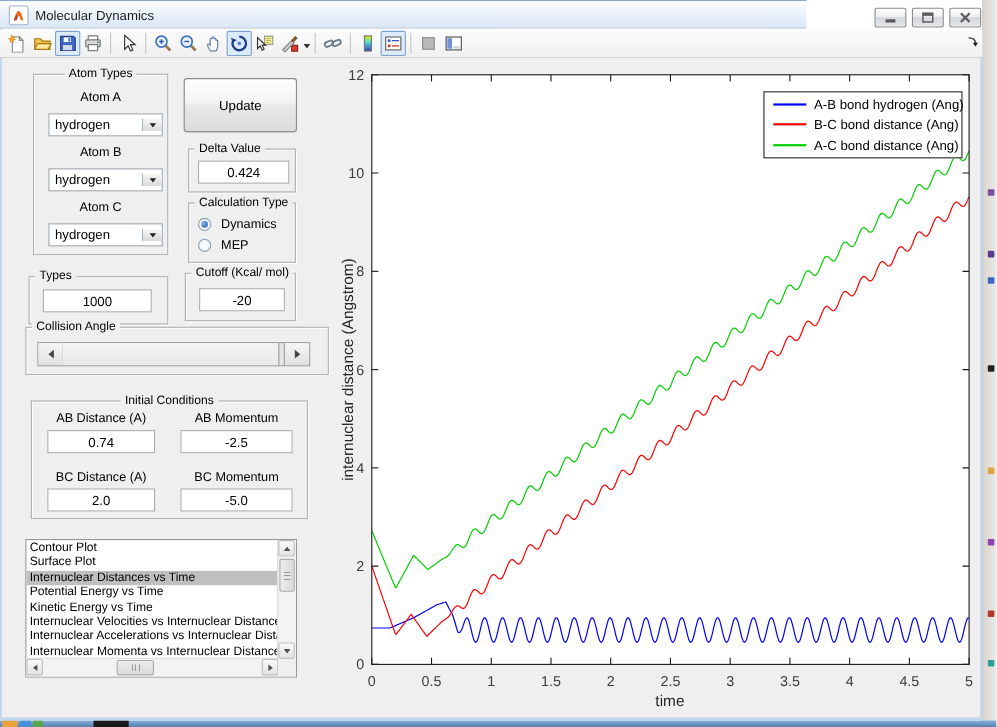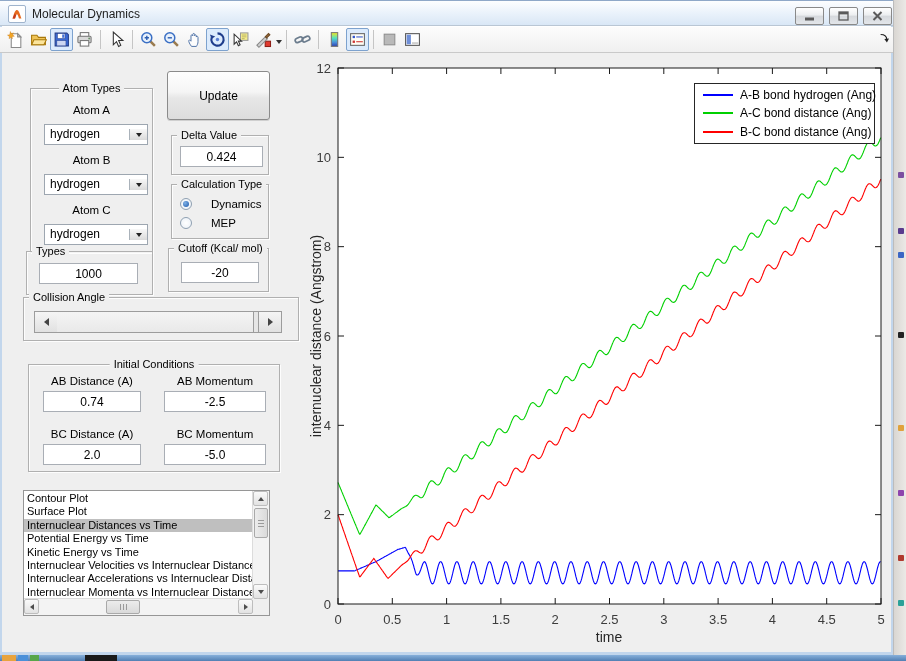--- a/index.html
+++ b/index.html
@@ -6,21 +6,21 @@
   body{font-family:"Liberation Sans","DejaVu Sans",sans-serif;}
   .stage{position:relative;width:906px;height:661px;background:#fff;overflow:hidden;font-size:12px;color:#000;}
 
   
   .bg-right{position:absolute;left:893px;top:0;width:13px;height:661px;background:linear-gradient(90deg,#d9d6d2,#edebe8);border-left:1px solid #bcbcbc;}
   .bg-right .dot{position:absolute;left:4px;width:6px;height:6px;border-radius:1px;}
   .bg-bottom{position:absolute;left:0;top:655px;width:906px;height:6px;background:linear-gradient(#87b0da,#517fb3);}
   .bg-bottom .seg{position:absolute;top:0;height:6px;}
 
   
-  .titlebar{position:absolute;left:0;top:0;width:893px;height:26px;box-sizing:border-box;background:linear-gradient(#fdfeff,#eaf2fb 50%,#d9e7f6);border-top:1px solid #8fa8c8;border-bottom:1px solid #b9c6d4;}
+  .titlebar{position:absolute;left:0;top:0;width:733px;height:26px;box-sizing:border-box;background:linear-gradient(#fdfeff,#eaf2fb 50%,#d9e7f6);border-top:1px solid #8fa8c8;border-bottom:1px solid #b9c6d4;}
   .app-icon{position:absolute;left:8px;top:4px;width:18px;height:18px;background:#fff;border:1px solid #9fb4cd;border-radius:2px;box-sizing:border-box;}
   .app-icon svg{width:100%;height:100%;display:block;}
   .wtitle{position:absolute;left:32px;top:6px;font-size:12px;color:#1e1e1e;}
   .win-controls{position:absolute;left:795px;top:6px;display:flex;gap:5px;}
   .wc{width:29px;height:18px;border:1px solid #898989;border-radius:2px;background:linear-gradient(#ffffff,#eceef0 45%,#d5d8dc 50%,#e3e6ea);display:flex;align-items:center;justify-content:center;box-sizing:border-box;}
   .wc svg{display:block;}
 
   .toolbar{position:absolute;left:0;top:27px;width:893px;height:26px;box-sizing:border-box;background:linear-gradient(#fcfcfc,#f0f0f0);border-bottom:1px solid #c9c9c9;display:flex;align-items:center;padding-left:4px;}
   .tbtn{width:23px;height:23px;display:flex;align-items:center;justify-content:center;border:1px solid transparent;border-radius:2px;box-sizing:border-box;flex:0 0 auto;}
   .tbtn.pressed{border-color:#7da2ce;background:#dcebfc;}
@@ -44,21 +44,21 @@
   .lbl{position:absolute;font-size:11.5px;text-align:center;}
 
   .input{position:absolute;height:21px;border:1px solid #a9aeb5;background:#fff;text-align:center;font-size:12px;font-family:inherit;box-sizing:border-box;padding:0;color:#000000;}
   .combo{position:absolute;height:21px;background:#fff;border:1px solid #9da6b0;box-sizing:border-box;display:flex;align-items:center;}
   .combo .ctxt{flex:1;font-size:12px;line-height:19px;padding-left:5px;overflow:hidden;white-space:nowrap;}
   .combo .cbtn{width:17px;background:linear-gradient(#f7f7f7,#dadada);border-left:1px solid #aab2ba;display:flex;align-items:center;justify-content:center;}
   .combo .cbtn span{width:0;height:0;border:3.5px solid transparent;border-top:4.5px solid #222;margin-top:4px;}
 
   .update-btn{position:absolute;left:167px;top:71px;width:103px;height:49px;border:1px solid #8b8b8b;border-radius:3px;background:linear-gradient(#fefefe,#f5f5f5 42%,#e7e7e7 55%,#dcdcdc);font-size:12px;font-family:inherit;color:#000;box-shadow:0 1px 0 #cfcfcf;}
 
-  .opt{position:absolute;display:flex;align-items:center;gap:19px;font-size:11.5px;}
+  .opt{position:absolute;display:flex;align-items:center;gap:9px;font-size:11.5px;}
   .radio{width:12px;height:12px;border-radius:50%;border:1px solid #8fa0b2;background:radial-gradient(#ffffff,#e9eff6);box-sizing:border-box;position:relative;}
   .radio.sel::after{content:"";position:absolute;left:2px;top:2px;width:6px;height:6px;border-radius:50%;background:radial-gradient(circle at 35% 35%,#7fb2e8,#1c57a8);}
 
   
   .slider{position:absolute;left:10px;top:13px;width:248px;height:22px;background:#e6e6e6;border:1px solid #9c9c9c;box-sizing:border-box;}
   .sl-btn{position:absolute;top:0;bottom:0;width:22px;background:linear-gradient(#f5f5f5,#e1e1e1);display:flex;align-items:center;justify-content:center;}
   .sl-btn.left{left:0;border-right:1px solid #9c9c9c;}
   .sl-btn.right{right:0;border-left:1px solid #9c9c9c;}
   .tri-l{width:0;height:0;border:4px solid transparent;border-right:5px solid #444;margin-left:-4px;}
   .tri-r{width:0;height:0;border:4px solid transparent;border-left:5px solid #444;margin-right:-4px;}
@@ -309,21 +309,21 @@
     </div>
   <div class="dock-arrow">
     <svg viewBox="0 0 16 16">
         <path d="M3 4 C8.5 4 10 6 10 10" fill="none" stroke="#222" stroke-width="1.4"></path>
         <path d="M7.2 9.2 L10.2 13.2 L12.6 8.6 Z" fill="#222"></path>
       </svg>
   </div>
 
   <div class="client"></div>
 
-  <div class="panel" style="left:30px;top:88px;width:123px;height:165px;">
+  <div class="panel" style="left:30px;top:67px;width:123px;height:165px;">
     <span class="ptitle center">Atom Types</span>
     <div id="atom-fields">
         <div class="lbl" style="left: 0px; width: 121px; top: 15px;">Atom A</div>
         <div class="combo" style="left: 13px; top: 35px; width: 104px;">
           <span class="ctxt">hydrogen</span>
           <span class="cbtn">
             <span></span>
           </span>
         </div>
         <div class="lbl" style="left: 0px; width: 121px; top: 65px;">Atom B</div>
@@ -497,22 +497,22 @@
       </svg>
   </div>
   <div class="ylab">internuclear distance (Angstrom)</div>
   <div class="xlab">time</div>
   <div class="legend" id="legend">
       <div class="leg-row">
         <span class="leg-line" style="border-top-color:#0000FF"></span>
         <span class="leg-txt">A-B bond hydrogen (Ang)</span>
       </div>
       <div class="leg-row">
+        <span class="leg-line" style="border-top-color:#FF0000"></span>
+        <span class="leg-txt">B-C bond distance (Ang)</span>
+      </div>
+      <div class="leg-row">
         <span class="leg-line" style="border-top-color:#00D000"></span>
         <span class="leg-txt">A-C bond distance (Ang)</span>
       </div>
-      <div class="leg-row">
-        <span class="leg-line" style="border-top-color:#FF0000"></span>
-        <span class="leg-txt">B-C bond distance (Ang)</span>
-      </div>
     </div>
 
 </div>
 
 </body></html>

